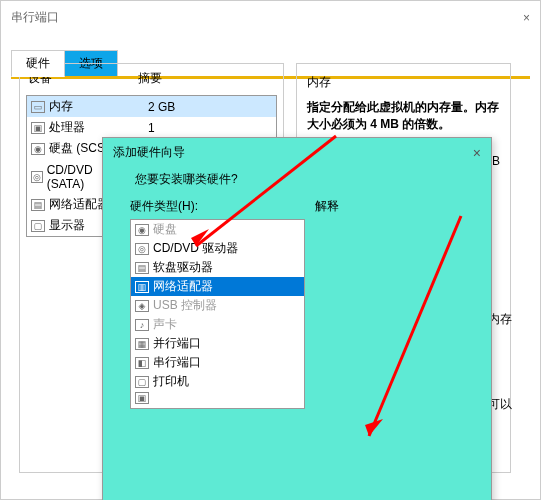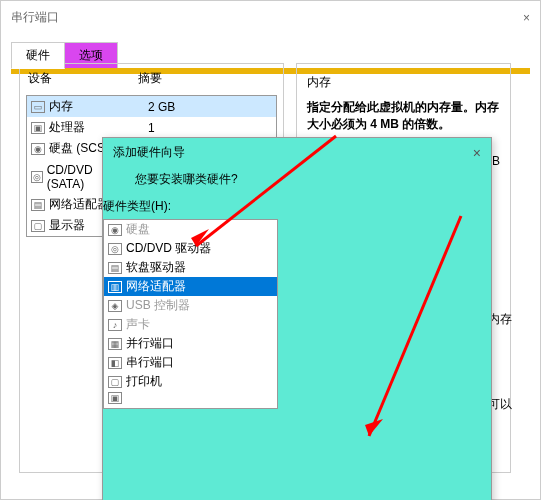--- a/index.html
+++ b/index.html
@@ -1,20 +1,20 @@
 <!DOCTYPE html>
 <html><head>
   <meta charset="utf-8">
   <style>
     * { box-sizing: border-box; margin: 0; padding: 0; }
     body { font-family: "Microsoft YaHei", "Segoe UI", sans-serif; font-size: 12px; background: #fff; width: 541px; height: 500px; position: relative; overflow: hidden; }
     .outer { border: 1px solid #ccc; height: 500px; position: relative; }
     .titlebar { display: flex; justify-content: space-between; align-items: center; padding: 8px 10px; color: #666; }
-    .tabs { display: flex; border-bottom: 6px solid #eab308; margin: 8px 10px; align-items: flex-end; }
-    .tab { padding: 4px 14px; border: 1px solid #ccc; border-bottom: none; background: #d946ef; margin-right: -1px; position: relative; }
+    .tabs { display: flex; border-bottom: 3px solid #eab308; margin: 16px 10px; align-items: flex-end; }
+    .tab { padding: 4px 14px; border: 1px solid #ccc; border-bottom: none; background: #0ea5e9; margin-right: -1px; position: relative; }
     .tab.active { background: #fff; z-index: 2; border-bottom: 1px solid #fff; margin-bottom: -1px; }
     .panel-left { border: 1px solid #ccc; width: 265px; height: 410px; position: absolute; left: 18px; top: 62px; }
     .panel-right { border: 1px solid #ccc; width: 215px; height: 410px; position: absolute; left: 295px; top: 62px; padding: 10px; }
     .panel-left-head { display: flex; padding: 6px 8px; font-weight: normal; }
     .panel-left-head .h1 { width: 110px; }
     .device-list { border: 1px solid #999; margin: 2px 6px; background: #fff; }
     .devrow { display: flex; padding: 2px 4px; align-items: center; gap: 4px; }
     .devrow.sel { background: #cce8ff; }
     .icon { width: 14px; height: 12px; display: inline-block; border: 1px solid #888; font-size: 9px; text-align: center; line-height: 10px; color: #666; }
     .mem-title { margin-bottom: 8px; }
@@ -28,21 +28,21 @@
     .r1 { top: 310px; }
     .r2 { top: 395px; }
     
     
     .wizard { position: absolute; left: 101px; top: 136px; width: 390px; height: 412px; background: #5eead4; border: 1px solid #999; box-shadow: 2px 2px 8px rgba(0,0,0,0.2); }
     .wiz-title { display: flex; justify-content: space-between; align-items: center; padding: 6px 10px; }
     .wiz-title .x { cursor: pointer; font-size: 14px; color: #555; }
     .wiz-head { padding: 4px 16px 10px; }
     .wiz-head .t1 { font-weight: bold; margin-bottom: 2px; }
     .wiz-head .t2 { padding-left: 16px; }
-    .wiz-body { display: flex; gap: 10px; padding: 0 0; }
+    .wiz-body { display: flex; gap: 10px; padding: 0 27px; }
     .wiz-left { width: 175px; }
     .wiz-right { flex: 1; }
     .wiz-label { margin-bottom: 4px; }
     .hw-list { border: 1px solid #999; height: 190px; background: #fff; overflow: hidden; }
     .hwrow { display: flex; align-items: center; gap: 4px; padding: 1px 4px; cursor: pointer; }
     .hwrow.gray { color: #999; }
     .hwrow.sel { background: #0078d7; color: #fff; }
     .hwrow.sel .icon { border-color: #fff; color: #fff; }
     .wiz-footer { position: absolute; bottom: 12px; right: 16px; display: flex; gap: 8px; }
     .btn { border: 1px solid #999; background: #e1e1e1; padding: 3px 27px; cursor: pointer; }
@@ -170,20 +170,21 @@
               <span class="icon">▢</span>
               <span>打印机</span>
             </div>
           <div class="hwrow">
               <span class="icon">▣</span>
             </div>
 
         </div>
       </div>
       <div class="wiz-right">
+        <div class="wiz-label">解释</div>
       </div>
     </div>
     <div class="wiz-footer">
       <button class="btn primary">完成</button>
       <button class="btn">取消</button>
     </div>
   </div>
 
   <svg class="arrow" style="left:180px;top:130px" width="160" height="130">
     <path d="M155,5 L15,115"></path>

